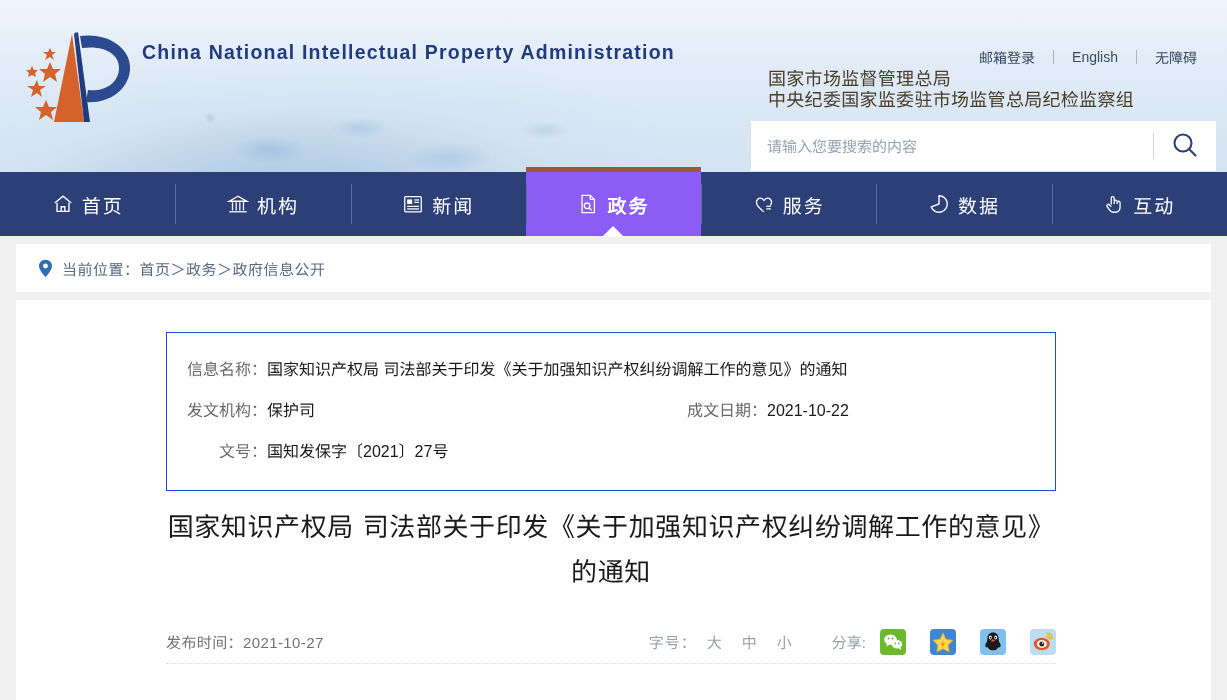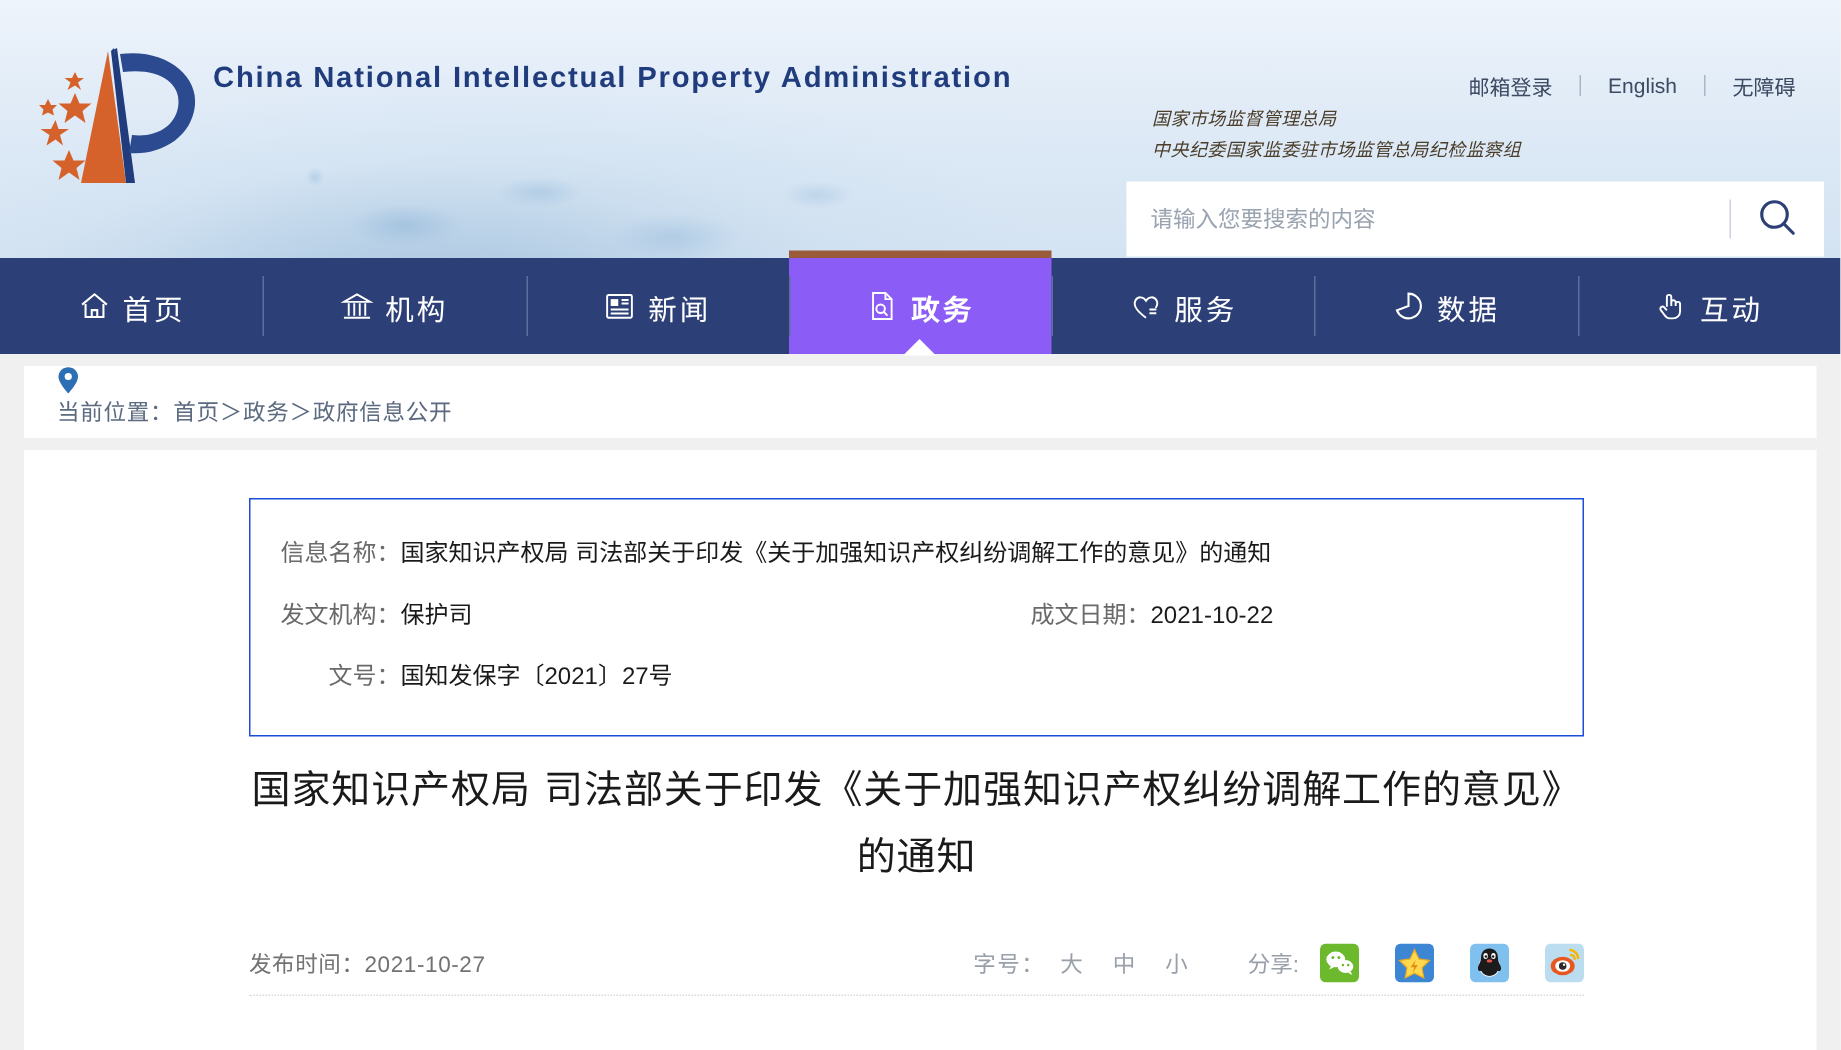--- a/index.html
+++ b/index.html
@@ -60,21 +60,21 @@
   .top-links {
     position: absolute; right: 12px; top: 47px;
     display: flex; align-items: center; z-index: 4;
     font-size: 14px; color: #3c4a62;
   }
   .top-links a { color: #3c4a62; text-decoration: none; padding: 0 18px; }
   .top-links .sep { width: 1px; height: 14px; background: #aab6c8; }
 
   .org-lines {
     position: absolute; left: 768px; top: 69px; z-index: 4;
-    font-size: 12px; line-height: 21px; color: #4a3d2a; letter-spacing: .3px; font-style: italic;
+    font-size: 18px; line-height: 21px; color: #4a3d2a; letter-spacing: .3px;
   }
 
   .searchbox {
     position: absolute; left: 751px; top: 121px;
     width: 465px; height: 50px;
     background: #ffffff; z-index: 4;
     display: flex; align-items: center;
   }
   .searchbox input {
     flex: 1 1 auto; height: 100%;
@@ -121,23 +121,22 @@
     border-left: 11px solid transparent;
     border-right: 11px solid transparent;
     border-bottom: 11px solid #ffffff;
   }
   .nav-ico { display: inline-flex; align-items: center; }
 
   
   .crumb-wrap {
     margin: 8px 16px 0 16px;
     height: 48px; background: #ffffff;
-    display: flex; align-items: flex-start;
+    display: flex; align-items: center;
     padding-left: 22px;
-    flex-direction: column;
   }
   .crumb-text { font-size: 15px; color: #5c6a80; letter-spacing: .5px; }
   .crumb-pin { margin-right: 9px; display: inline-flex; }
 
   
   .main {
     margin: 8px 16px 0 16px;
     background: #ffffff;
     height: 412px;
     position: relative;

